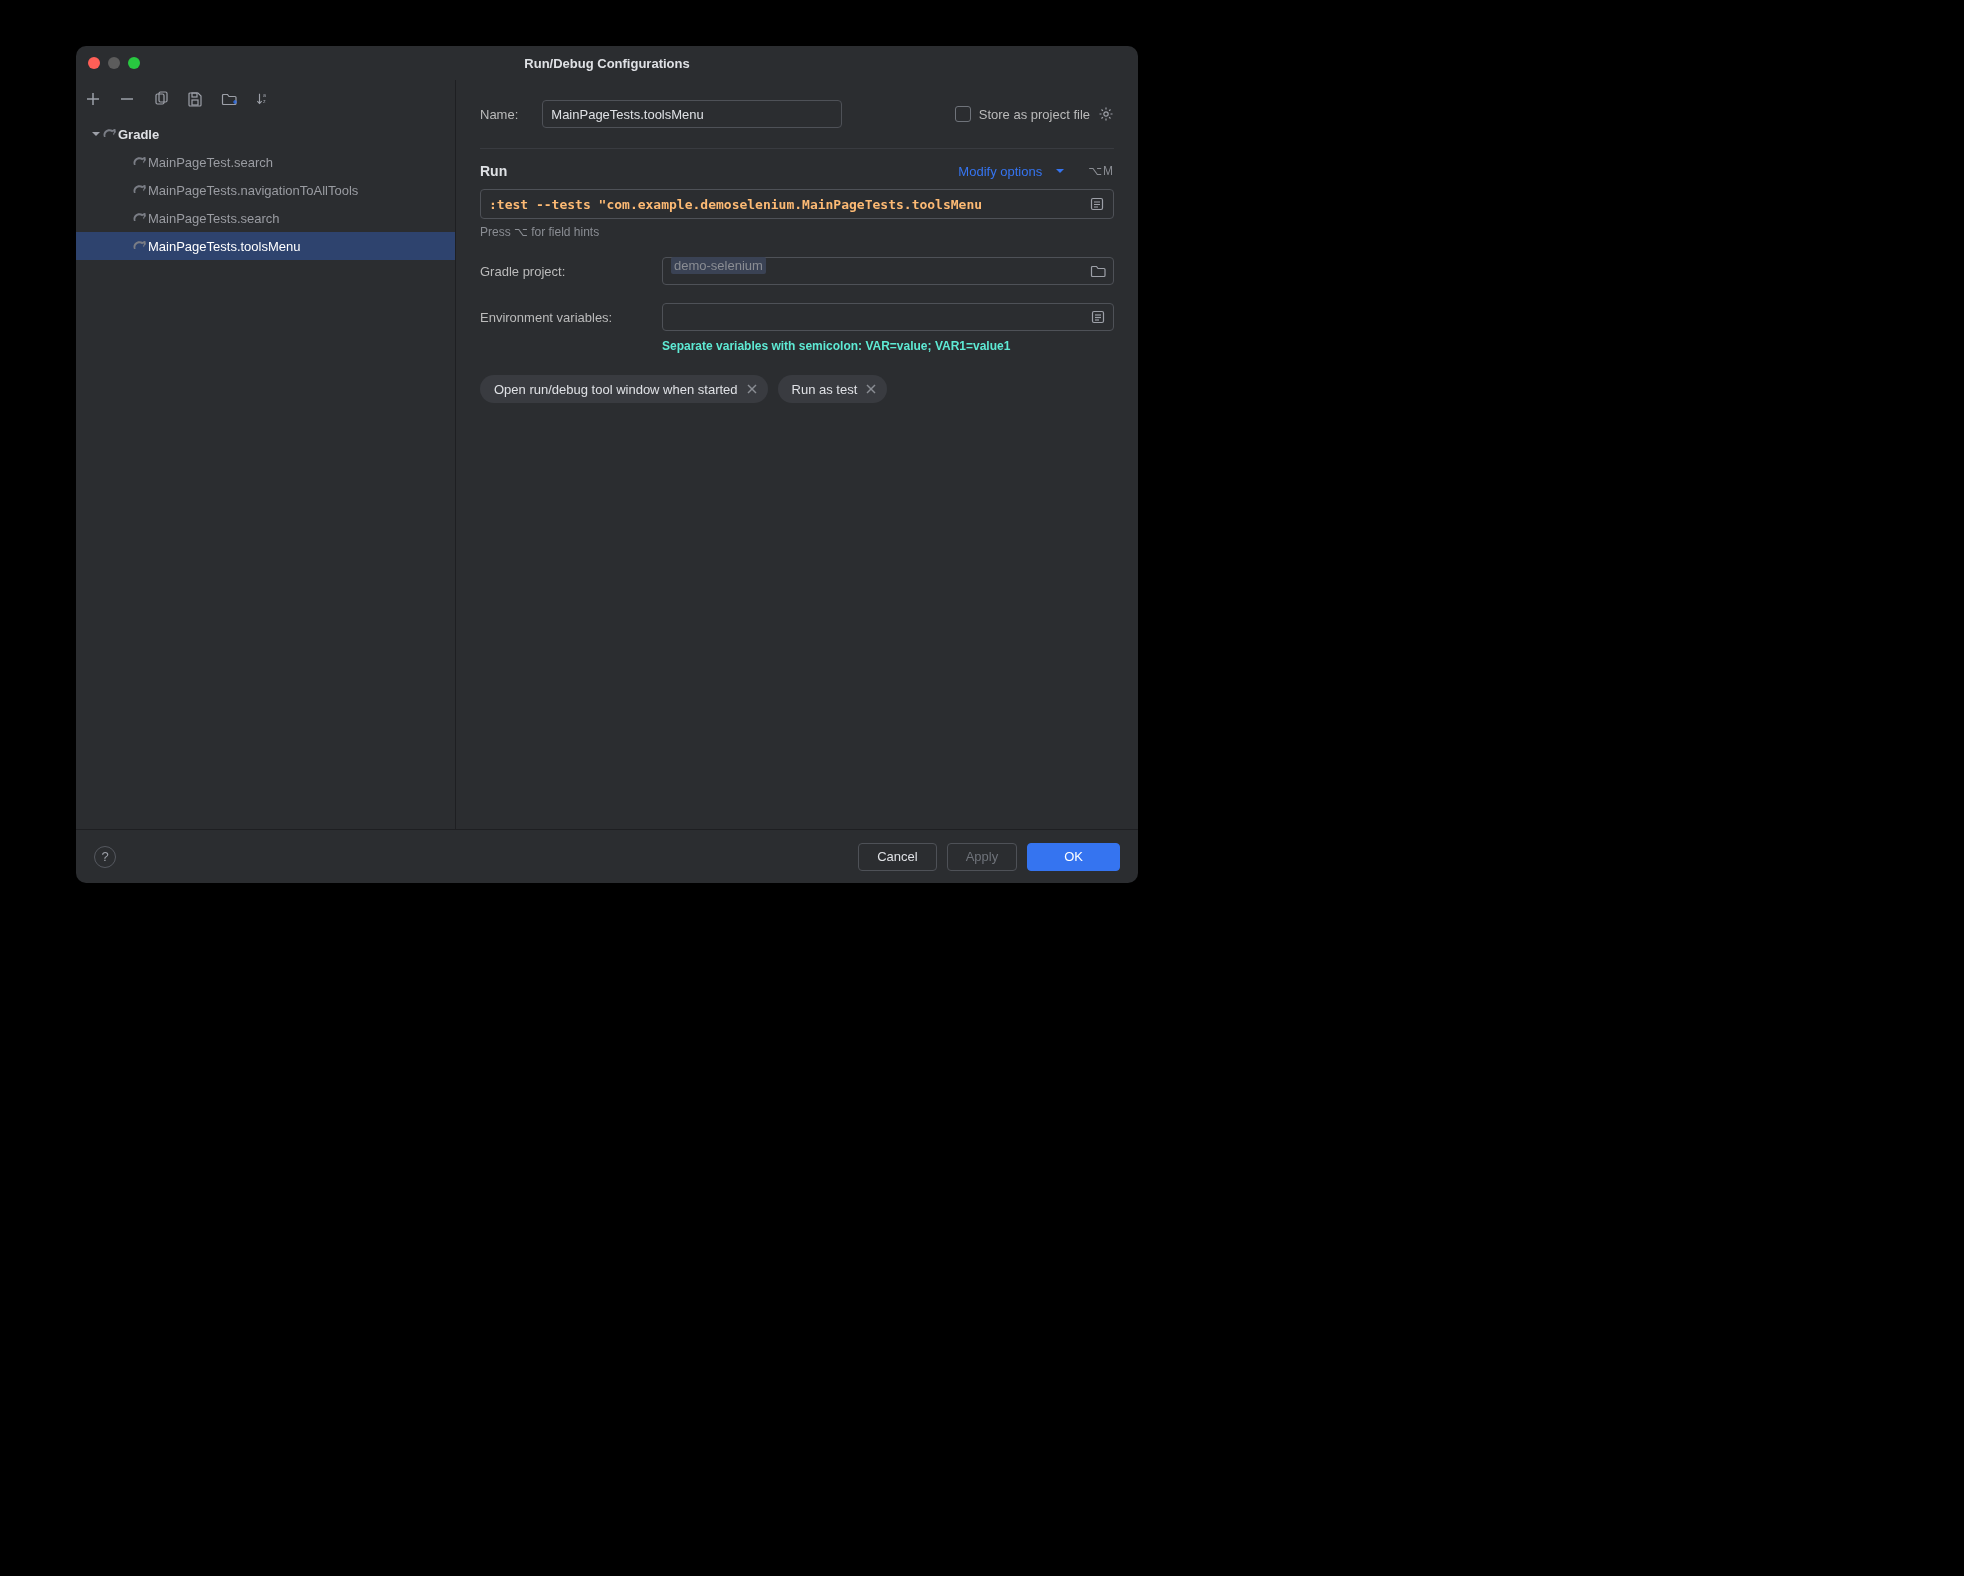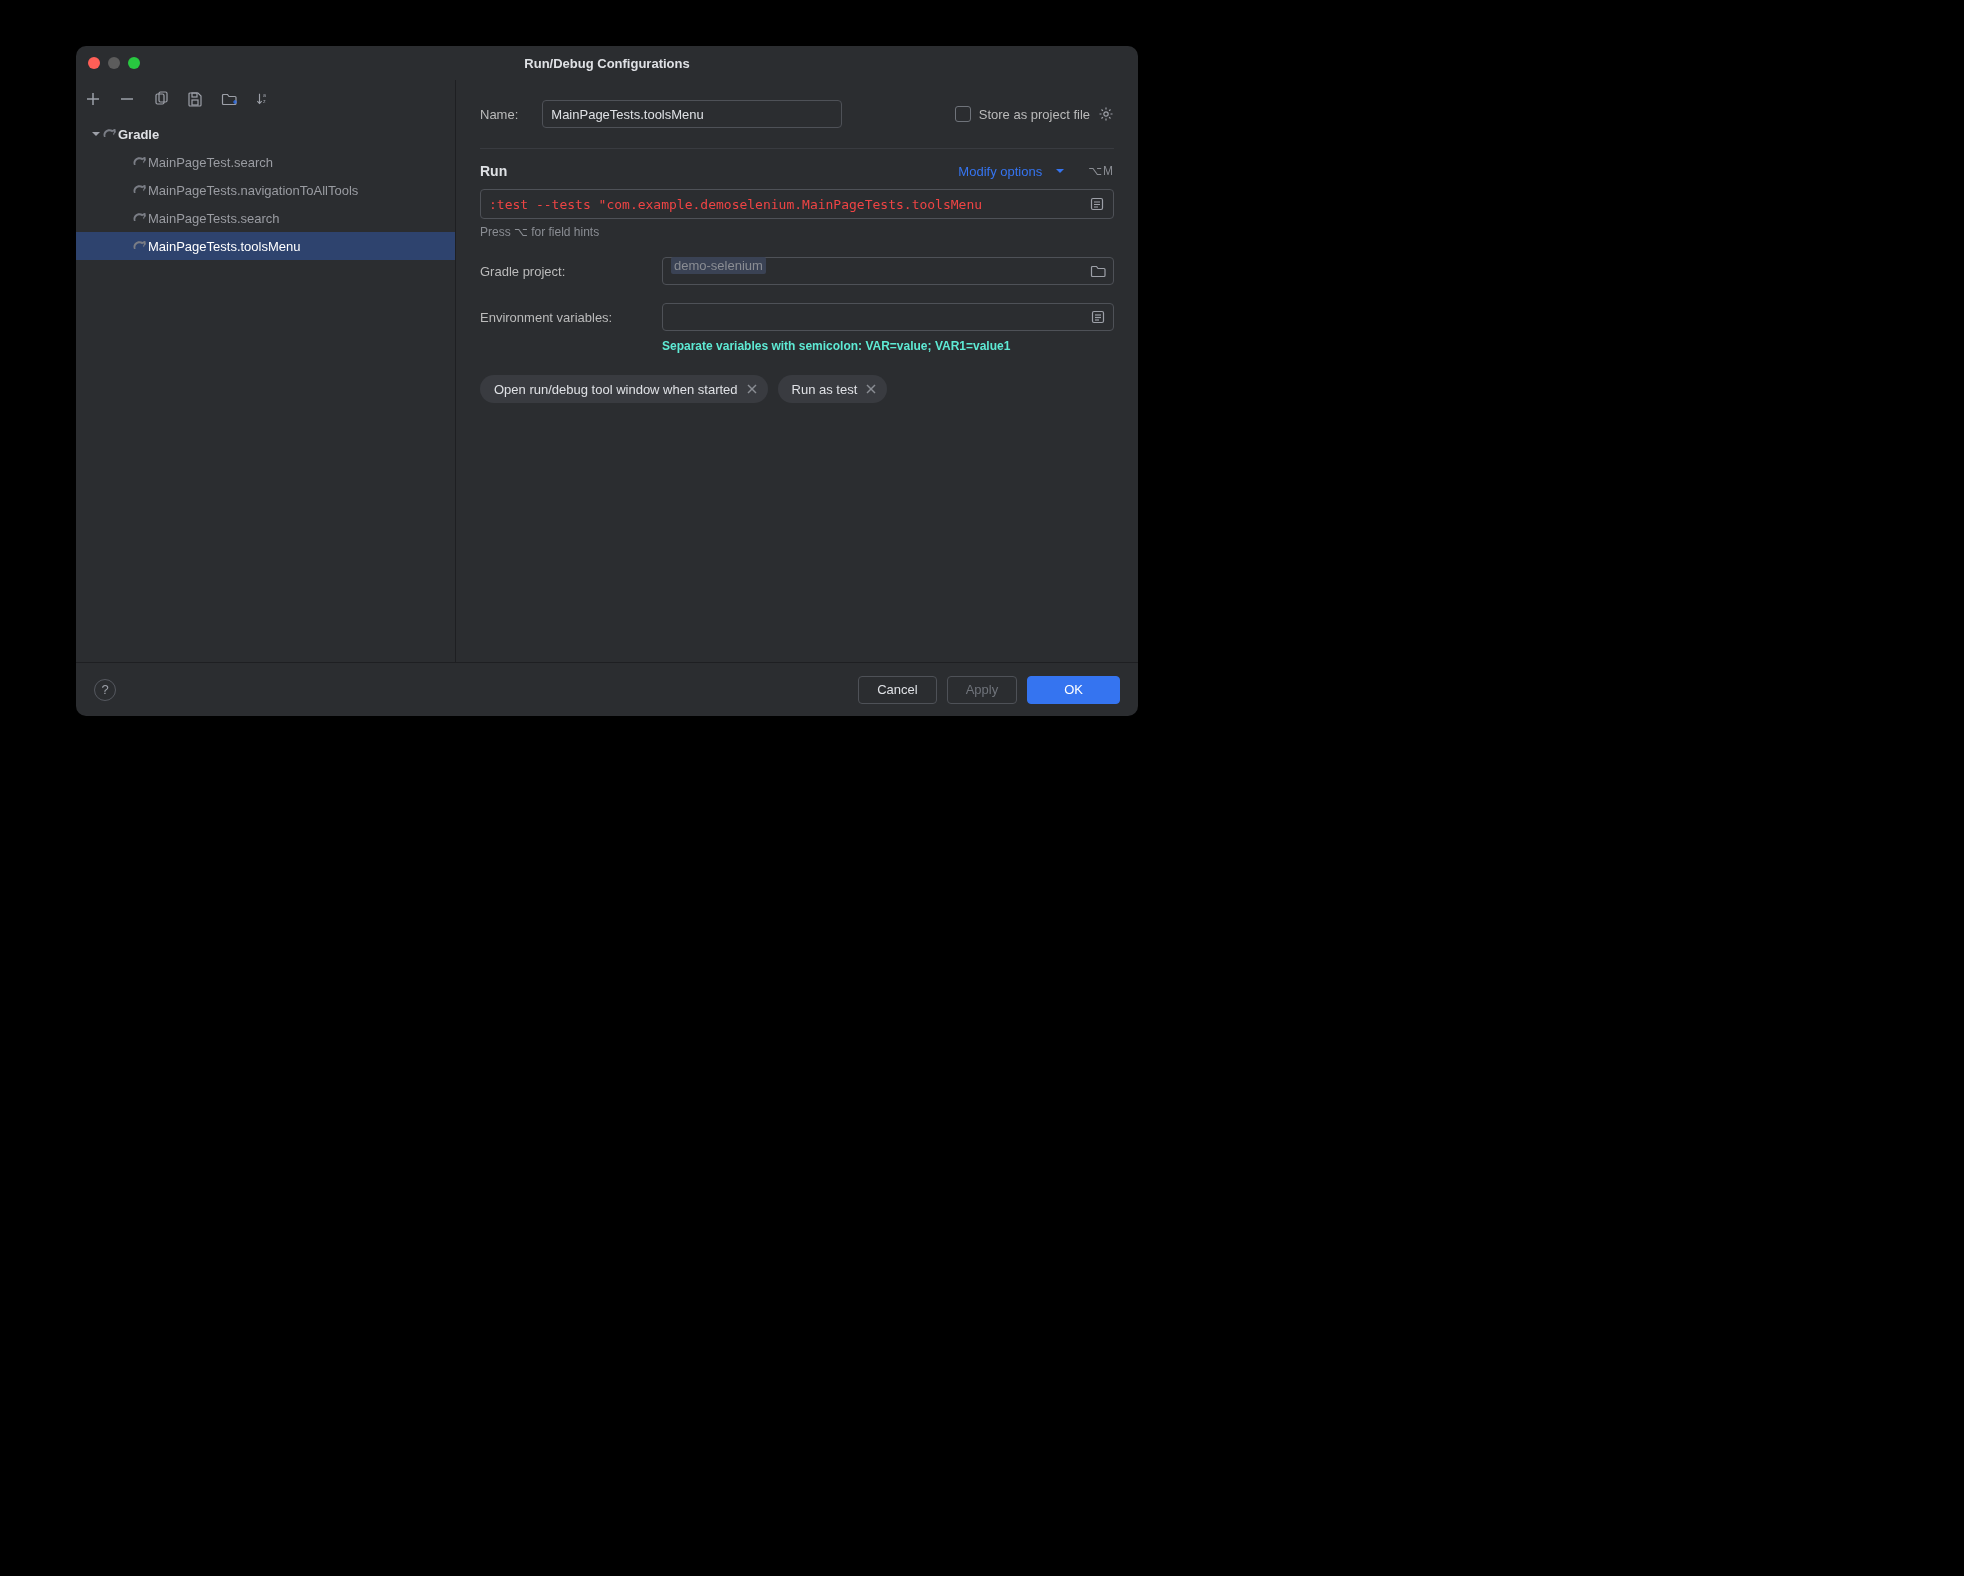--- a/index.html
+++ b/index.html
@@ -10,21 +10,21 @@
     color: #bbbbbb;
     width: 1212px;
     height: 972px;
     position: relative;
   }
   .window {
     position: absolute;
     left: 76px;
     top: 46px;
     width: 1062px;
-    height: 670px;
+    height: 837px;
     background: #2b2d30;
     border-radius: 10px;
     box-shadow: 0 10px 40px rgba(0,0,0,0.6);
     overflow: hidden;
     display: flex;
     flex-direction: column;
   }
   .titlebar {
     height: 34px;
     display: flex;
@@ -141,23 +141,24 @@
     width: 100%;
     height: 30px;
     background: #2b2d30;
     border: 1px solid #4e5157;
     border-radius: 4px;
     display: flex;
     align-items: center;
     padding: 0 8px;
     font-family: ui-monospace, Menlo, monospace;
     font-size: 13px;
-    color: #ef4444;
+    color: #fdba74;
     overflow: hidden;
     white-space: nowrap;
+    font-weight: bold;
   }
   .cmd-input .cmd-text { flex: 1; overflow: hidden; text-overflow: clip; }
   .cmd-input .end-ico { width: 16px; height: 16px; color: #9da0a8; flex-shrink: 0; margin-left: 6px; }
   .hint { color: #8a8d93; font-size: 12px; margin-top: 6px; }
   .form-row { display: flex; align-items: center; margin-top: 18px; gap: 10px; }
   .form-row .label { width: 172px; }
   .field-wrap { flex: 1; position: relative; display: flex; align-items: center; }
   .field-wrap .input { width: 100%; padding-right: 30px; }
   .field-wrap .end-ico { position: absolute; right: 8px; width: 16px; height: 16px; color: #9da0a8; }
   .gp-input { color: #8a8d93; }

